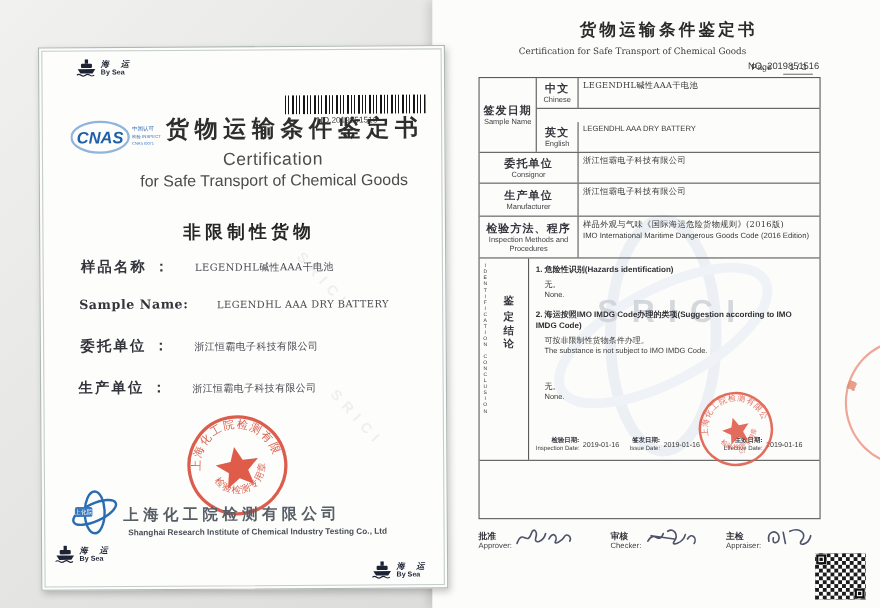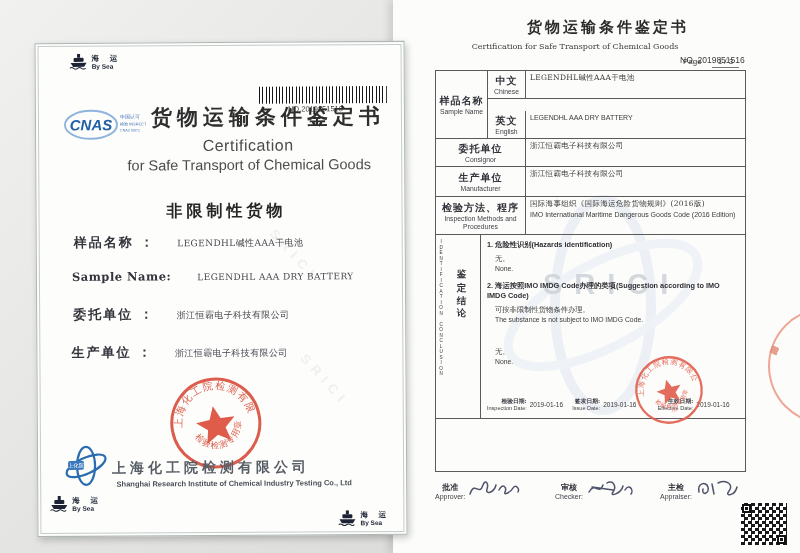--- a/index.html
+++ b/index.html
@@ -8,21 +8,21 @@
     background:linear-gradient(135deg,#f1f1ef 0%,#e3e3e1 45%,#d4d4d2 100%);}
   .rpage{position:absolute;left:393px;top:0;width:407px;height:553px;background:#fcfcfa;
     box-shadow:-4px 0 8px rgba(0,0,0,.12);}
   .lpage{position:absolute;left:36px;top:42px;width:368px;height:492px;background:#fdfdfb;
     border:1px solid #aeb6b6;box-shadow:2px 3px 7px rgba(0,0,0,.22);transform:rotate(-0.35deg);}
   .lpage .inner-frame{position:absolute;left:2px;top:2px;right:2px;bottom:2px;border:1px solid #c4cccc;}
 
   
   .bysea{position:absolute;display:flex;align-items:flex-end;gap:4px;}
   .bysea .txt{display:flex;flex-direction:column;line-height:1.1;color:#1d2334;}
-  .bysea .cn{font-size:7.5px;letter-spacing:4px;font-weight:bold;font-family:"DejaVu Serif",serif;}
+  .bysea .cn{font-size:7.5px;letter-spacing:4px;font-weight:bold;font-family:"DejaVu Serif",serif;font-style:italic;}
   .bysea .en{font-size:6.5px;font-weight:bold;}
 
   
   .barcode{position:absolute;left:223px;top:44px;width:128px;height:17px;
     background:repeating-linear-gradient(90deg,#151515 0 1.5px,#fff 1.5px 3px,#151515 3px 4px,#fff 4px 7px,#151515 7px 8.5px,#fff 8.5px 10px);}
   .barcode-no{position:absolute;left:252px;top:62px;font-size:7.5px;color:#3a3a3a;}
   .cnas{position:absolute;left:28px;top:62px;}
   .l-title{position:absolute;left:98px;top:60px;width:268px;text-align:center;
     font-family:"DejaVu Serif",serif;font-weight:bold;font-size:21px;letter-spacing:5px;color:#2e2e2e;}
   .l-cert1{position:absolute;left:78px;top:94px;width:268px;text-align:center;font-size:16px;color:#4c4c4c;letter-spacing:.5px;}
@@ -74,21 +74,21 @@
   .citem .cen{font-size:6.8px;margin:1px 0 0 8px;}
   .dates{position:absolute;left:6px;right:2px;bottom:6px;display:flex;}
   .dgroup{flex:1;display:flex;align-items:center;gap:3px;}
   .dlabs{display:flex;flex-direction:column;line-height:1.25;text-align:right;}
   .dlabs .dc{font-size:5.8px;font-weight:bold;font-family:"DejaVu Serif",serif;color:#33343c;}
   .dlabs .de{font-size:5.5px;color:#3f3f46;}
   .dval{font-size:6.5px;color:#3a3a3a;}
 
   
   .sig-row{position:absolute;left:42px;top:483px;width:320px;display:flex;}
-  .sgroup{display:flex;align-items:center;gap:2px;text-align:center;}
+  .sgroup{display:flex;align-items:center;gap:2px;}
   .sgroup .slabs{display:flex;flex-direction:column;line-height:1.2;}
   .sgroup .sc{font-family:"DejaVu Serif",serif;font-weight:bold;font-size:8px;color:#33343c;}
   .sgroup .se{font-size:7px;color:#3f3f46;}
   .sgroup svg{margin-top:-6px;}
 
   
   .stamp{position:absolute;opacity:.92;}
   .edge-stamp{position:absolute;left:375px;top:308px;width:110px;height:112px;border:2px solid rgba(233,138,118,.75);border-radius:50%;}
   .edge-stamp-txt{position:absolute;left:379px;top:340px;color:#e08a72;font-size:8px;writing-mode:vertical-rl;transform:rotate(24deg);opacity:.8;font-family:"DejaVu Serif",serif;}
   .srici-wm{position:absolute;left:150px;top:268px;font-size:29px;font-weight:bold;letter-spacing:12px;color:#cdd2d8;opacity:.85;}
@@ -119,21 +119,21 @@
     <div class="r-sub">Certification for Safe Transport of Chemical Goods</div>
     <div class="r-no">NO. 2019851516</div>
     <div class="r-page-ind">
       <span>Page</span><span class="pv">1 / 3</span>
     </div>
 
     <div class="rtable">
 
       <div class="trow" style="height:68px;">
         <div class="cell rb lblcell" style="width:52px;">
-          <span class="lc">样品名称</span>
+          <span class="lc">签发日期</span>
           <span class="le">Sample Name</span>
         </div>
         <div class="subcol">
           <div class="subrow" style="height:34px;border-bottom:1px solid #5a5a5a;">
             <div class="cell rb lblcell" style="width:38px;">
               <span class="lc">中文</span>
               <span class="le">Chinese</span>
             </div>
             <div class="valcell">
               <div class="vcn">LEGENDHL碱性AAA干电池</div>
@@ -170,21 +170,21 @@
           <div class="vcn">浙江恒霸电子科技有限公司</div>
         </div>
       </div>
 
       <div class="trow" style="height:38px;">
         <div class="cell rb lblcell" style="width:90px;">
           <span class="lc">检验方法、程序</span>
           <span class="le">Inspection Methods and Procedures</span>
         </div>
         <div class="valcell">
-          <div class="vcn">国际海事组织《国际海运危险货物规则》(2016版)</div>
+          <div class="vcn">样品外观与气味《国际海运危险货物规则》(2016版)</div>
           <div class="ven">IMO International Maritime Dangerous Goods Code (2016 Edition)</div>
         </div>
       </div>
 
 
       <div class="trow" style="height:184px;">
         <div class="cell rb concl-side" style="width:45px;">
           <div class="vert-en">IDENTIFICATION CONCLUSION</div>
           <div class="vert-cn">鉴定结论</div>
         </div>

